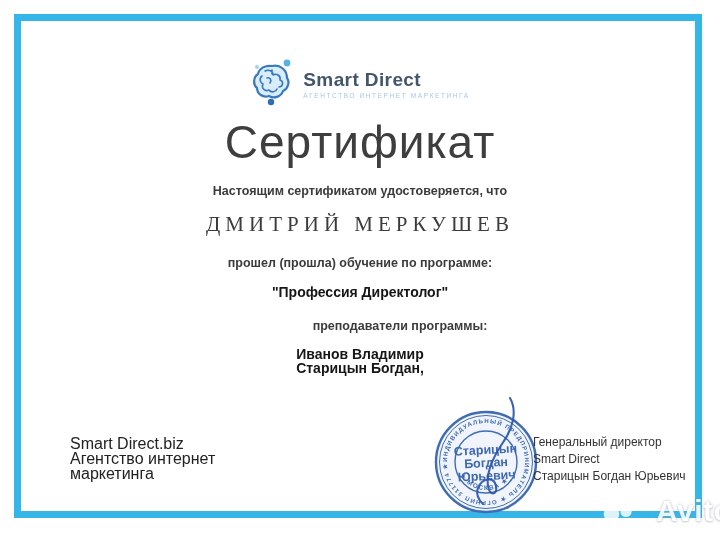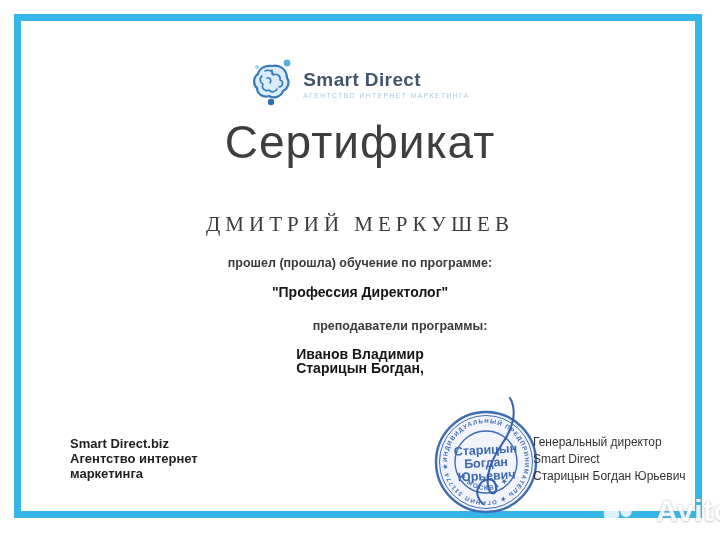--- a/index.html
+++ b/index.html
@@ -39,21 +39,21 @@
     top:212px;font-family:"Liberation Serif", serif;font-size:21px;font-weight:500;
     color:#3c3c3c;letter-spacing:5px;text-transform:uppercase;
   }
   .program-intro{top:256px;font-size:12.5px;font-weight:700;color:#3b3b3b;}
   .program-name{top:284px;font-size:14px;font-weight:700;color:#161616;}
   .teachers-label{top:319px;font-size:12.5px;font-weight:700;color:#3b3b3b;padding-left:40px;}
   .teachers{top:347px;font-size:14px;font-weight:700;color:#161616;line-height:14px;}
 
   
   .footer-left{
-    position:absolute;left:70px;top:436px;font-size:13px;font-weight:700;color:#222222;
+    position:absolute;left:70px;top:436px;font-size:16px;font-weight:400;color:#222222;
     line-height:15px;text-align:left;
   }
 
   
   .signatory{
     position:absolute;left:533px;top:434px;font-size:12px;font-weight:400;color:#333333;
     line-height:17px;text-align:left;white-space:nowrap;
   }
 
   
@@ -85,20 +85,21 @@
         <path d="M15,13 C19,11 23,13 23,17 M23,17 C27,15 31,18 30,22 M30,22 C34,23 33,29 29,29 M12,18 C9,20 10,25 13,26 M13,26 C11,30 15,34 19,32 M19,32 C21,35 26,34 27,31 M17,20 C20,19 22,22 20,25 M22,12 L22,16" fill="none" stroke="#3779bd" stroke-width="1.6" stroke-linecap="round"></path>
       </svg>
     </span>
     <span class="logo-text">
       <span class="logo-brand">Smart Direct</span>
       <span class="logo-tagline">Агентство интернет маркетинга</span>
     </span>
   </div>
 
   <div class="center title">Сертификат</div>
+  <div class="center subtitle">Настоящим сертификатом удостоверяется, что</div>
   <div class="center recipient">ДМИТРИЙ МЕРКУШЕВ</div>
   <div class="center program-intro">прошел (прошла) обучение по программе:</div>
   <div class="center program-name">"Профессия Директолог"</div>
   <div class="center teachers-label">преподаватели программы:</div>
   <div class="center teachers">
     <div>Иванов Владимир</div>
     <div>Старицын Богдан,</div>
   </div>
 
   <div class="footer-left">

